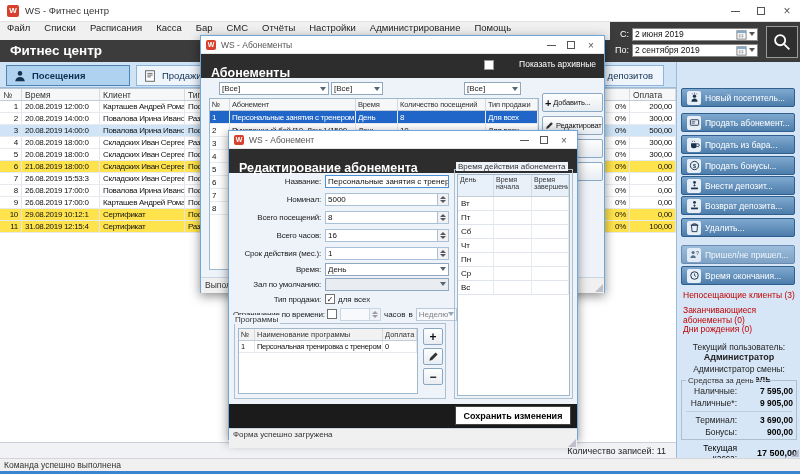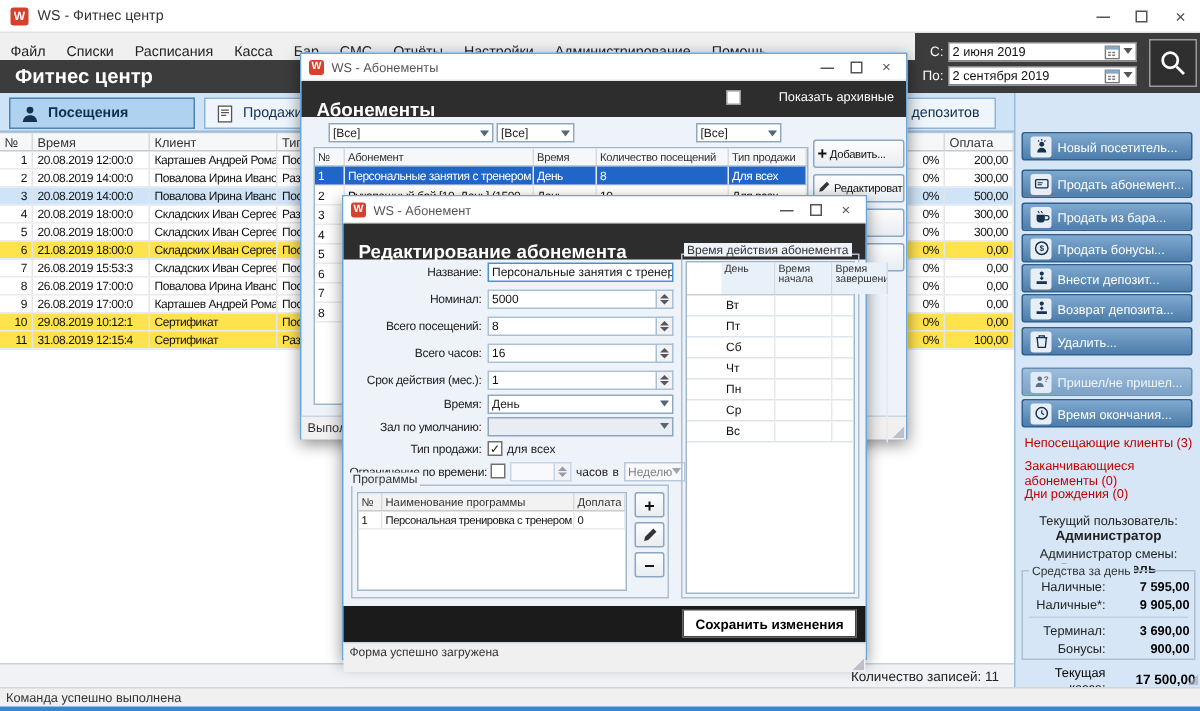--- a/index.html
+++ b/index.html
@@ -9,21 +9,21 @@
 
   
   .titlebar { left:0; top:0; width:800px; height:22px; background:var(--titlebar_bg); border-bottom:1px solid #e2e2e2; display:flex; align-items:center; }
   .appicon { width:12px; height:12px; background:var(--app_red); border-radius:2px; color:#fff; font-size:8px; font-weight:bold; display:flex; align-items:center; justify-content:center; margin:0 6px 0 7px; flex:0 0 auto; }
   .titletext { font-size:9.5px; color:#333; }
   .winctl { position:absolute; top:0; height:22px; display:flex; align-items:center; }
   .ctl { width:26px; height:22px; display:flex; align-items:center; justify-content:center; color:#555; font-size:12px; }
   .minline { width:9px; border-bottom:1px solid #555; }
   .maxbox { width:8px; height:8px; border:1px solid #555; }
 
-  .menubar { left:0; top:22px; width:610px; height:18px; background:#f0f0f0; display:flex; align-items:flex-end; }
+  .menubar { left:0; top:22px; width:610px; height:18px; background:#f0f0f0; display:flex; align-items:flex-start; }
   .mitem { font-size:9.5px; color:#222; padding:0 7px; }
 
   .darkband { left:0; top:40px; width:610px; height:22px; background:var(--dark_band); }
   .heading { position:absolute; left:10px; top:3px; color:#fff; font-size:13.5px; font-weight:bold; }
   .darkright { left:610px; top:22px; width:190px; height:40px; background:var(--dark_band); }
   .daterow { position:absolute; left:0; width:156px; height:14px; display:flex; align-items:center; }
   .datelabel { width:22px; text-align:right; color:#fff; font-size:9px; padding-right:3px; }
   .datefield { width:126px; height:13px; background:#fff; border:1px solid #888; display:flex; align-items:center; font-size:8.5px; color:#111; padding:0 2px; }
   .datefield .dval { flex:1; white-space:nowrap; overflow:hidden; }
   .calico { width:11px; height:11px; flex:0 0 auto; }
@@ -128,21 +128,21 @@
   .phead,.prow { display:grid; grid-template-columns:16px 128px 34px; }
   .phead { height:12px; background:#f2f2f2; border-bottom:1px solid #c5ccd4; }
   .phead span { font-size:7.5px; color:#333; padding:0 2px; border-right:1px solid #d5dae0; overflow:hidden; white-space:nowrap; line-height:12px;}
   .prow { height:12px; border-bottom:1px solid #e7eaee; }
   .prow span { font-size:7.5px; letter-spacing:-0.3px; color:#111; padding:0 2px; border-right:1px solid #e6eaee; overflow:hidden; white-space:nowrap; line-height:12px;}
   .pbtn { position:absolute; left:188px; width:20px; height:17px; background:linear-gradient(180deg,#fdfdfd,#e8edf2); border:1px solid #8aa8c4; border-radius:2px; display:flex; align-items:center; justify-content:center; font-size:12px; font-weight:bold; color:#111;}
   .pbtn svg { width:11px; height:11px; }
   .sched { position:absolute; left:225px; top:38px; width:119px; height:230px; border:1px solid #aebfcf; }
   .schedleg { position:absolute; left:227px; top:31px; font-size:8px; color:#333; background:var(--dialog_body); padding:0 2px; z-index:1;}
   .schedtable { position:absolute; left:2px; top:4px; width:113px; height:222px; background:#fff; border:1px solid #9fb8cc; }
-  .schead,.scrow { display:grid; grid-template-columns:36px 38px 37px;padding-left:23px; }
+  .schead,.scrow { display:grid; grid-template-columns:36px 38px 37px; }
   .schead { height:22px; border-bottom:1px solid #c5ccd4; }
   .schead span { font-size:7px; color:#333; padding:1px 2px; border-right:1px solid #d5dae0; overflow:hidden; background:#e8f0fa; }
   .scrow { height:14px; border-bottom:1px solid #dfe5ea; }
   .scrow span { font-size:8px; color:#111; padding:0 3px; border-right:1px solid #e6eaee; line-height:14px;}
   .blackbar { position:absolute; left:0; top:273px; width:348px; height:24px; background:var(--black_bar); }
   .savebtn { position:absolute; right:6px; top:2px; width:116px; height:19px; background:#fff; border:1px solid #444; display:flex; align-items:center; justify-content:center; font-size:9px; font-weight:bold; color:#000; }
   .estatus { position:absolute; left:0; top:297px; width:348px; height:20px; background:#f0f0f0; border-top:1px solid #c9d6e4; }
   .estatus .statustext { top:1px; font-size:8px; }
 </style>
 </head>

